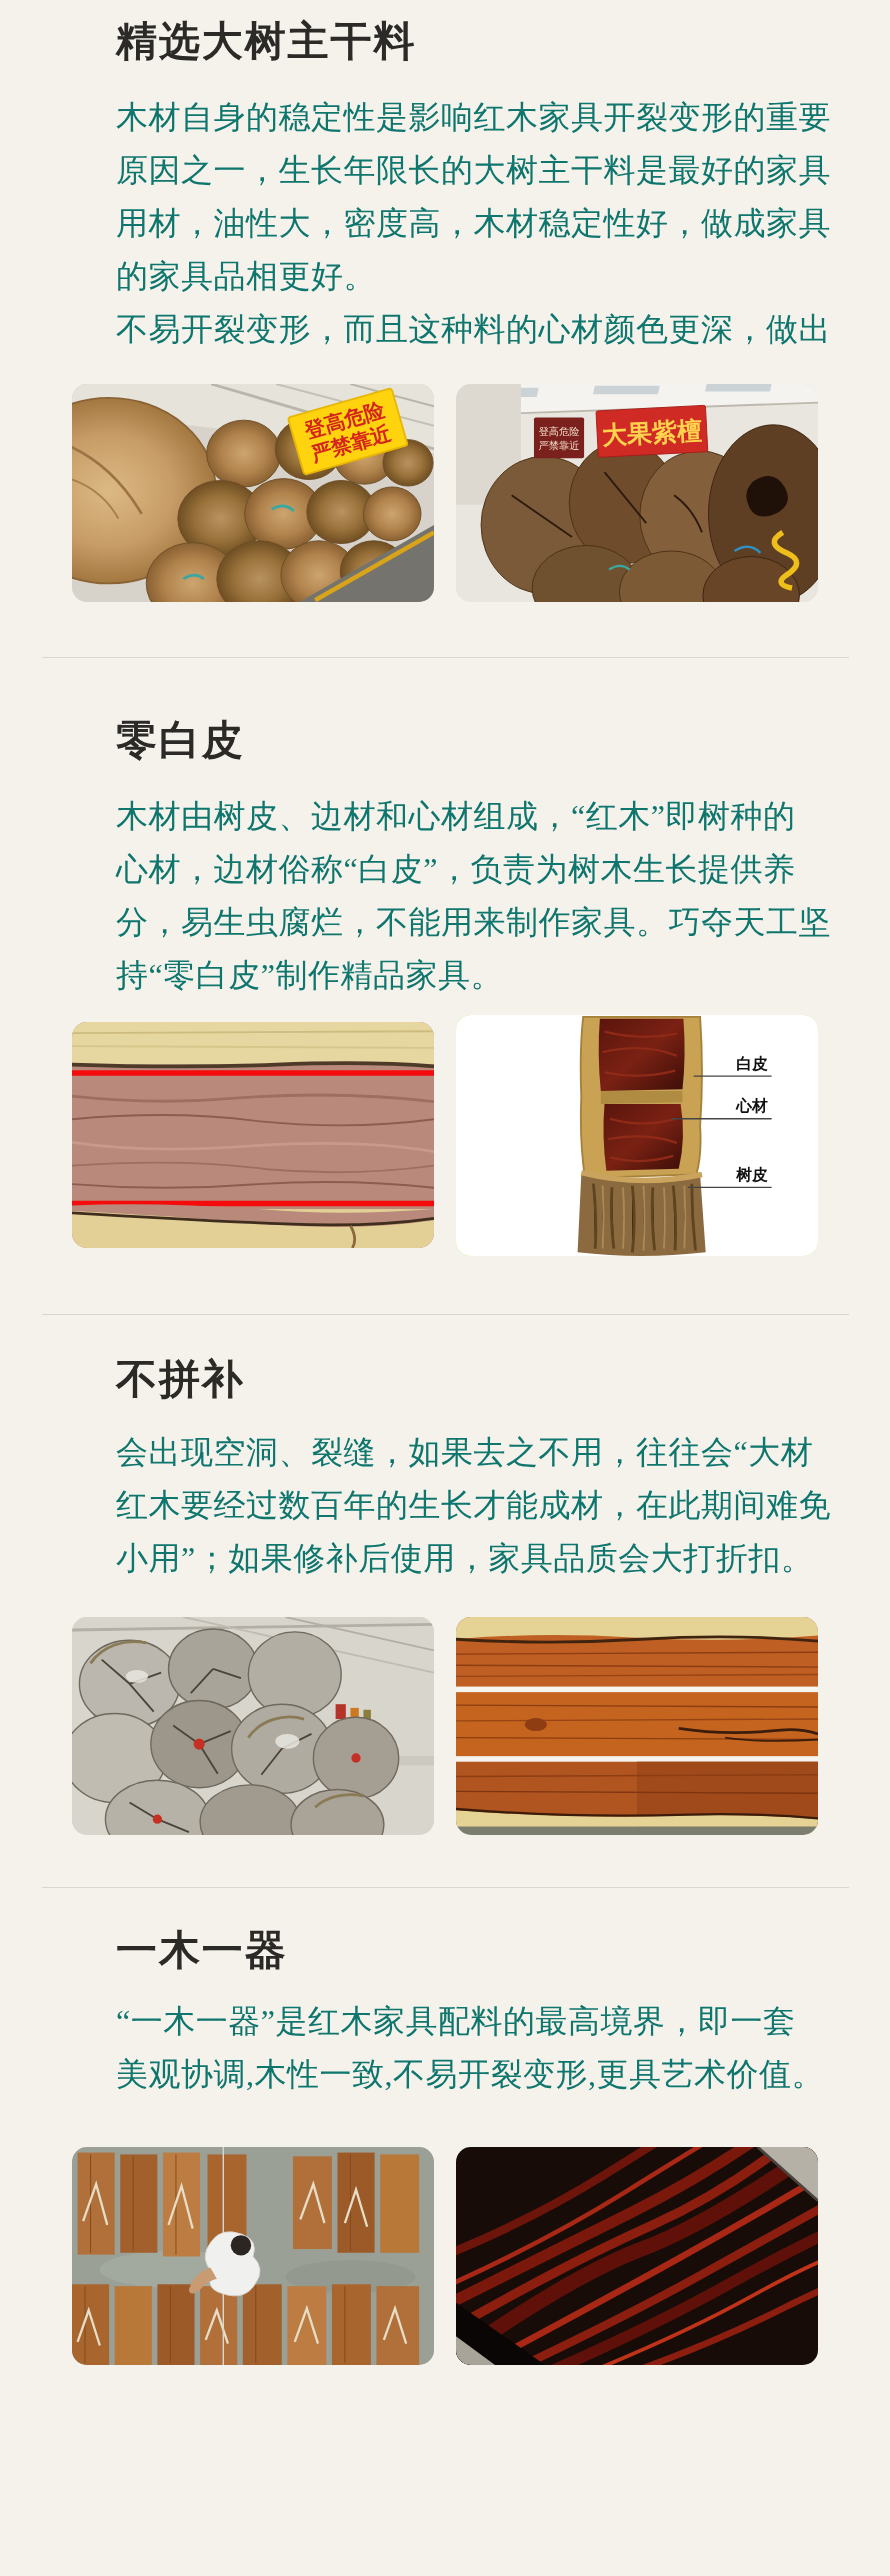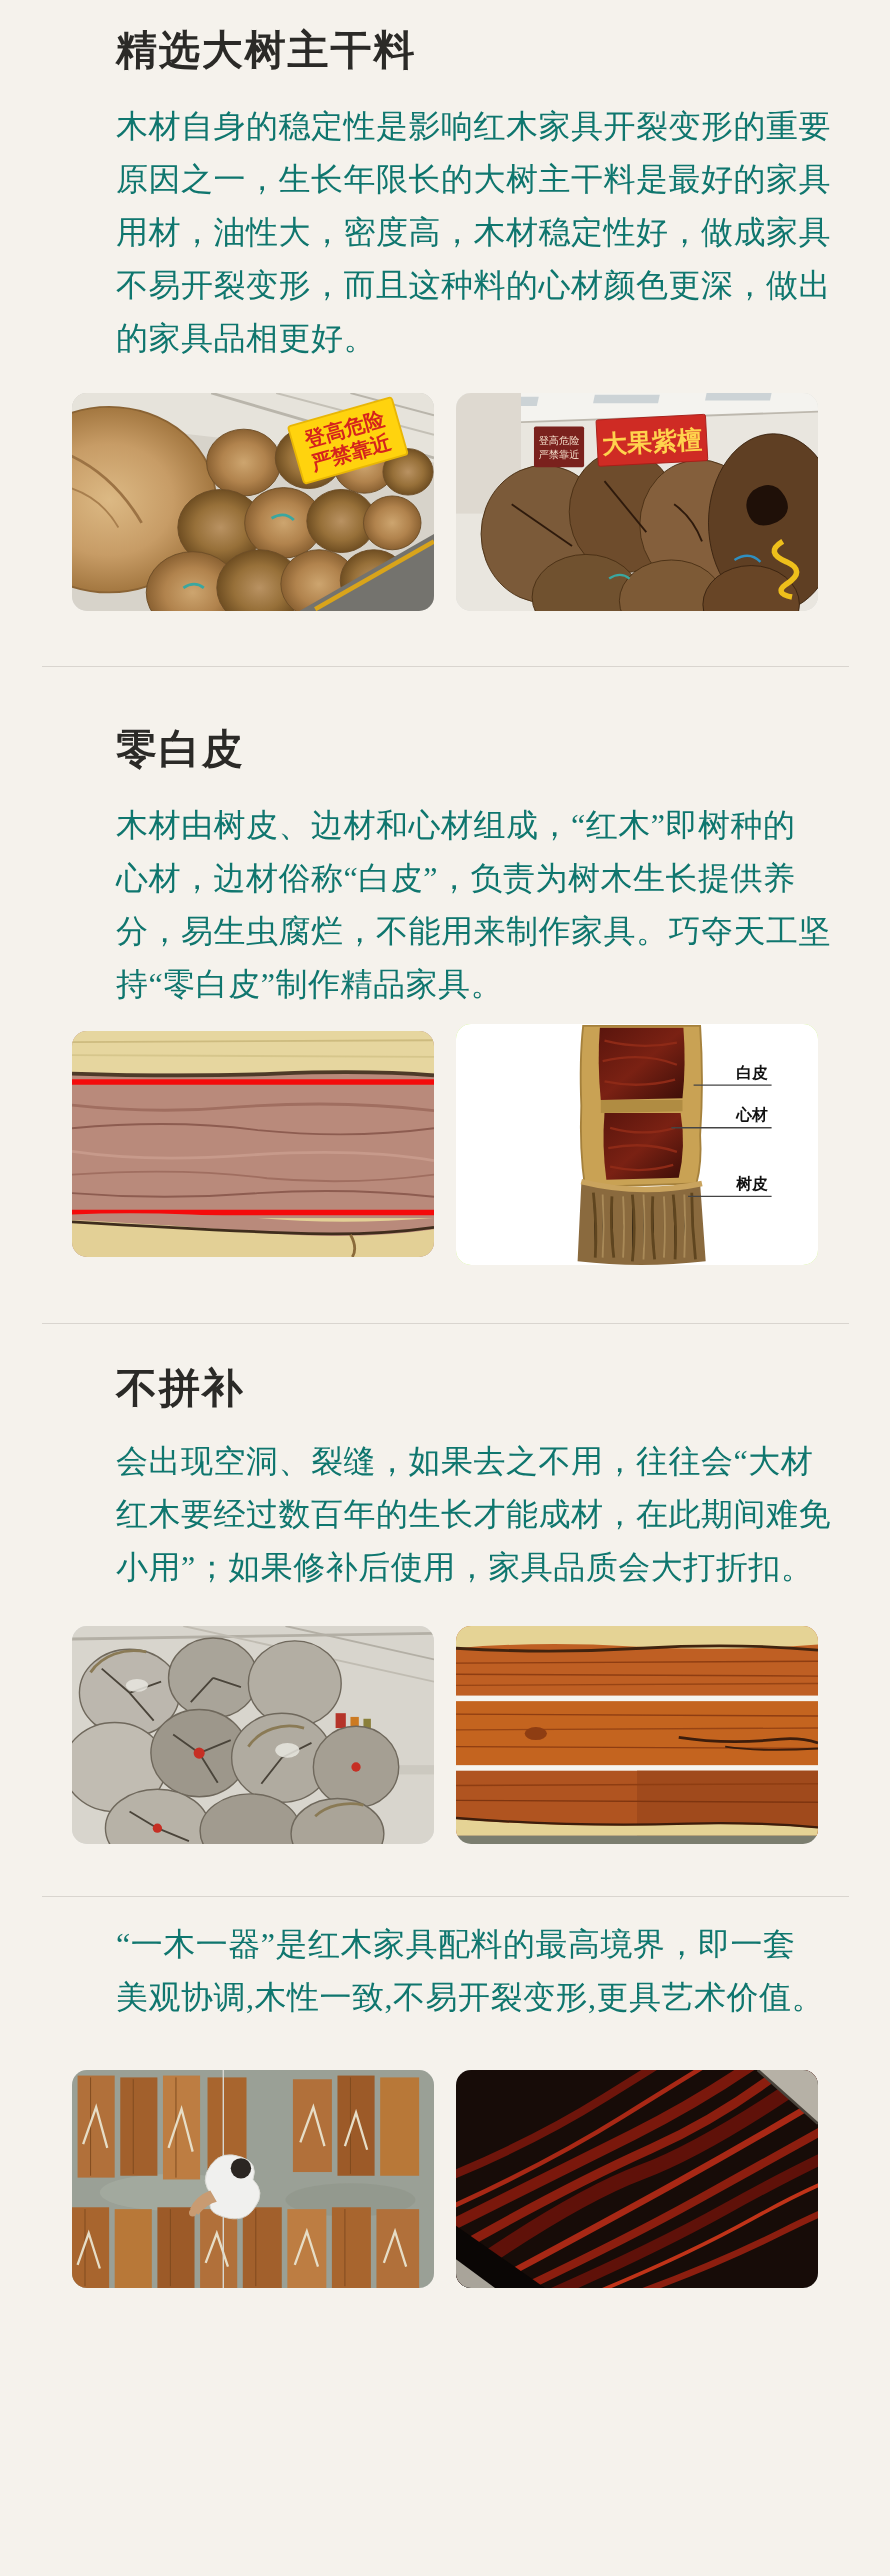--- a/index.html
+++ b/index.html
@@ -9,39 +9,39 @@
   .section-title{margin:0 0 0 116px;font-size:41px;line-height:48px;font-weight:700;color:#2b2a27;letter-spacing:1.9px;}
   .para{margin:26px 0 0 116px;width:687px;color:#0f766e;font-size:32px;line-height:53px;letter-spacing:0.5px;}
   .para .line{white-space:nowrap;}
   .photos{margin:28px 0 0 72px;display:flex;gap:22px;align-items:flex-start;}
   .photo{width:362px;height:218px;border-radius:15px;overflow:hidden;background:#ddd;flex:0 0 auto;}
   .photo svg{display:block;width:100%;height:100%;}
   .photo.tall{height:226px;}
   .photo.card{height:241px;background:#bef264;margin-top:-7.4px;}
   .divider{height:0.9px;background:#d9d5cf;margin:55px 42px 0 42px;}
   .mt42{margin-top:58px;} .mt43{margin-top:40px;} .mt41{margin-top:38px;}
-  .pt28{padding-top:26px;}
+  .pt28{padding-top:17px;}
   .para.tight{margin-top:23px;}
   .photos.close{margin-top:20.4px;}
   .photos.wide{margin-top:32px;}
   .photos.last{margin-top:46px;}
 </style>
 </head>
 <body>
 
 <div class="page">
 
   <div class="section pt28">
     <h2 class="section-title">精选大树主干料</h2>
     <div class="para">
       <div class="line">木材自身的稳定性是影响红木家具开裂变形的重要</div>
       <div class="line">原因之一，生长年限长的大树主干料是最好的家具</div>
       <div class="line">用材，油性大，密度高，木材稳定性好，做成家具</div>
+      <div class="line">的家具品相更好。</div>
       <div class="line">不易开裂变形，而且这种料的心材颜色更深，做出</div>
-      <div class="line">的家具品相更好。</div>
     </div>
     <div class="photos">
 
       <div class="photo">
         <svg viewBox="0 0 390 235" preserveAspectRatio="none">
           <defs>
             <radialGradient id="g1a">
                 <stop offset="0%" stop-color="#dcb984"></stop>
                 <stop offset="60%" stop-color="#c79c66"></stop>
                 <stop offset="100%" stop-color="#a37740"></stop>
@@ -296,20 +296,21 @@
           </g>
           <rect x="0" y="226" width="390" height="9" fill="#7b7e6f"></rect>
         </svg>
       </div>
     </div>
   </div>
 
   <div class="divider" style="margin-top:52px;"></div>
 
   <div class="section">
+    <h2 class="section-title mt41">一木一器</h2>
     <div class="para" style="margin-top:21.3px;">
       <div class="line">“一木一器”是红木家具配料的最高境界，即一套</div>
       <div class="line">美观协调,木性一致,不易开裂变形,更具艺术价值。</div>
     </div>
     <div class="photos last">
 
       <div class="photo">
         <svg viewBox="0 0 390 235" preserveAspectRatio="none">
           <rect x="0" y="0" width="390" height="235" fill="#9aa096"></rect>
           <ellipse cx="90" cy="135" rx="70" ry="22" fill="#a8ae a2" opacity="0.001"></ellipse>

